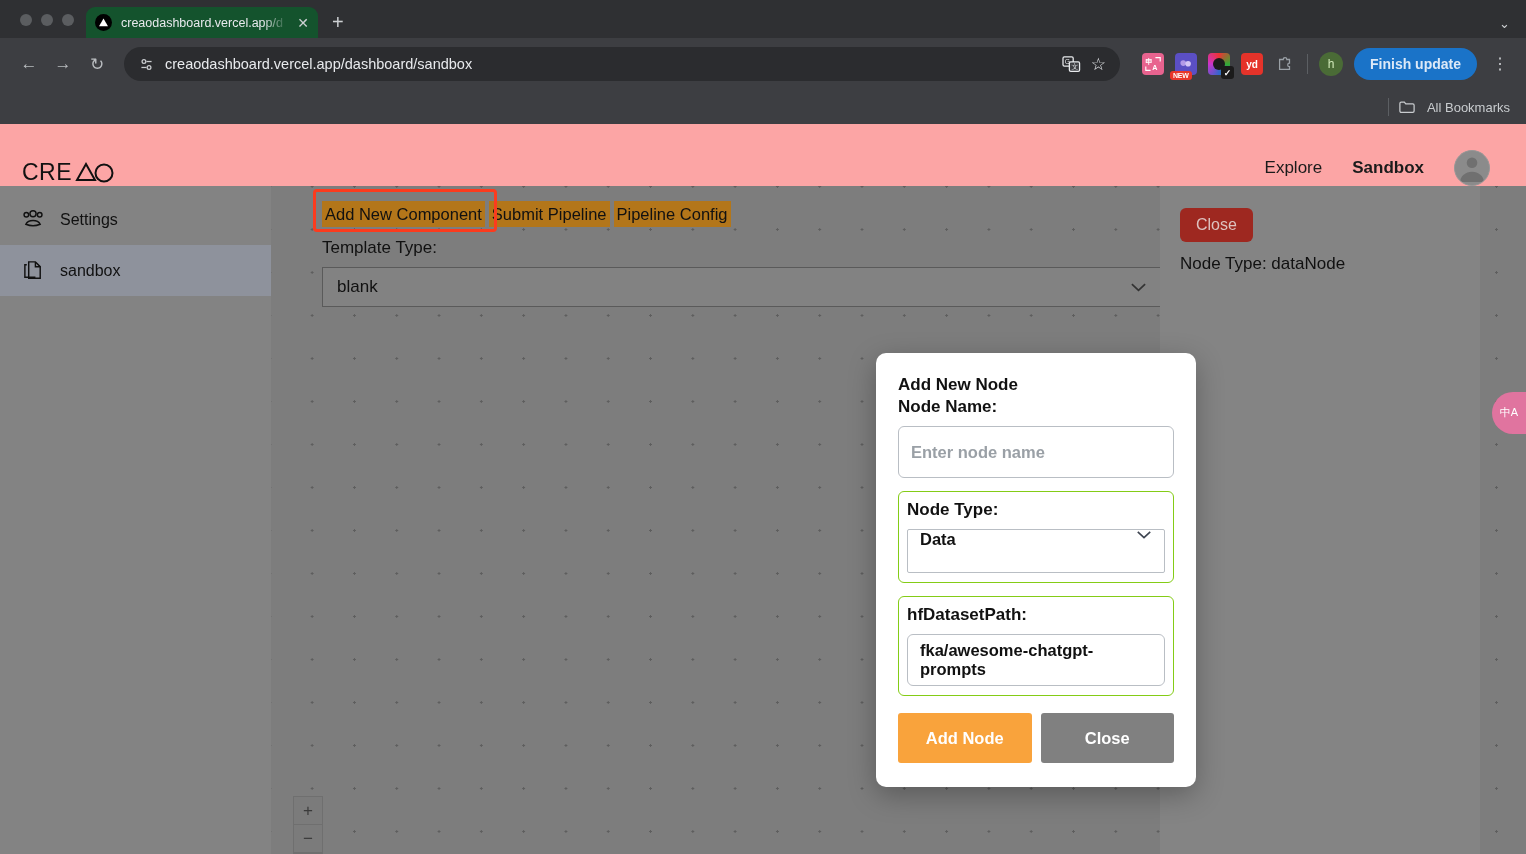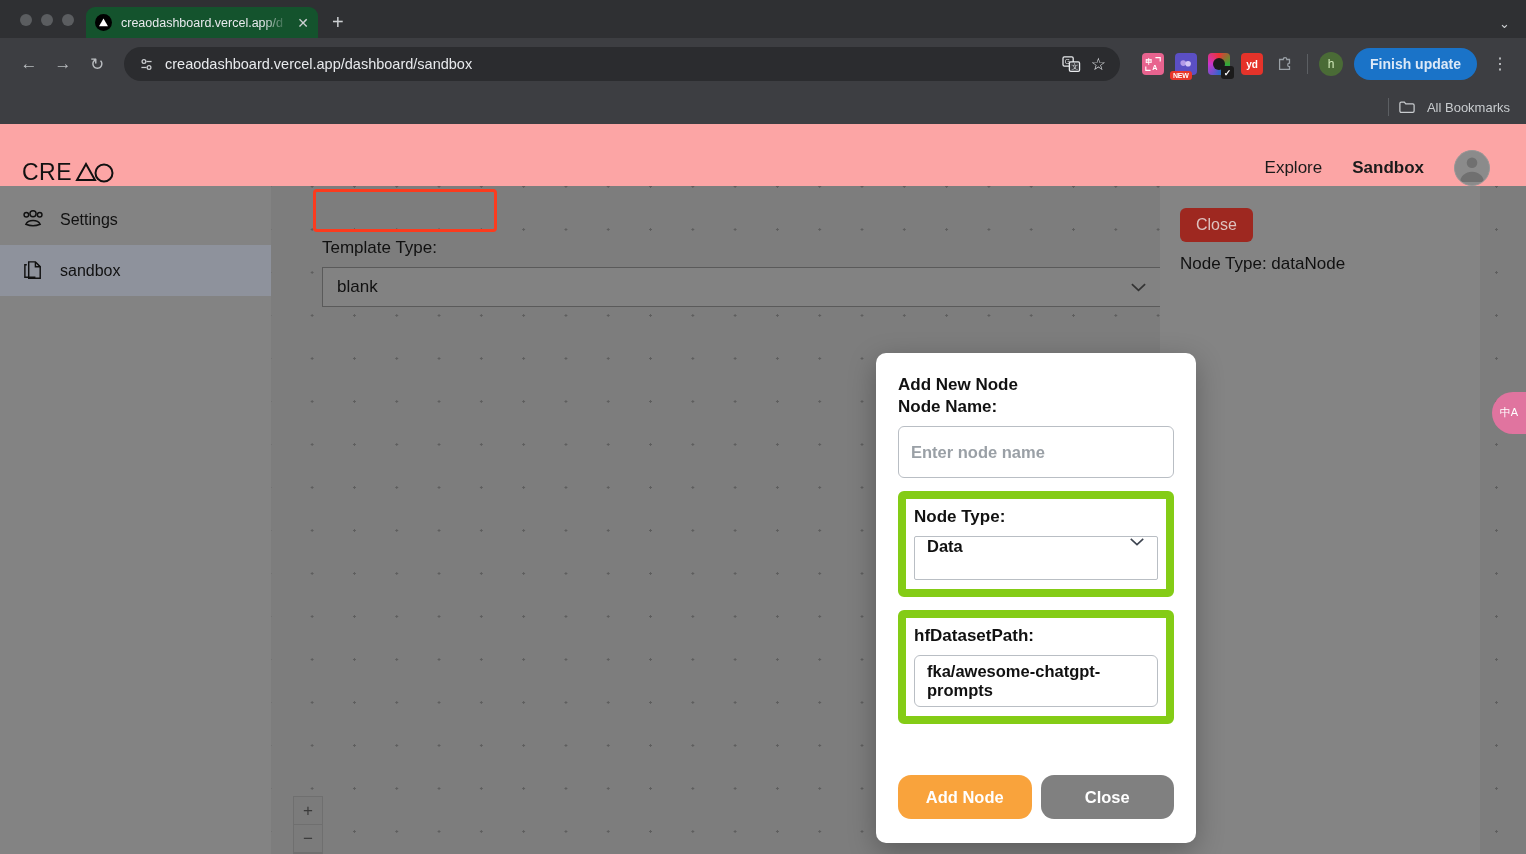--- a/index.html
+++ b/index.html
@@ -206,26 +206,26 @@
     font-size: 16.5px; color: #111; background: #fff; border-radius: 6px;
   }
   .text-input.placeholder { color: #9aa0a6; }
   .select-input {
     margin-top: 9px; height: 44px; border: 1px solid #b9bec4;
     display: flex; align-items: flex-start; padding: 0 12px;
     font-size: 16.5px; color: #111; background: #fff; border-radius: 2px;
   }
   .select-input .chev { margin-left: auto; color: #3d4450; display: flex; }
 
-  .hl-group { position: relative; border: 8px solid #84cc16; border-radius: 6px;
+  .hl-group { position: relative; border: 1px solid #84cc16; border-radius: 6px;
               padding: 6px 8px 9px 8px; margin-top: 13px; }
   .btn-row { display: flex; gap: 9px; margin-top: 17px; }
   .btn {
-    flex: 1; height: 44px; border-radius: 13px; color: #fff; font-size: 16.5px;
-    display: flex; align-items: center; justify-content: center; margin-top: 34px;
+    flex: 1; height: 50px; border-radius: 3px; color: #fff; font-size: 16.5px;
+    display: flex; align-items: center; justify-content: center;
   }
   .btn-primary { background: #f9a33c; }
   .btn-secondary { background: #808080; }
 
   svg { display: block; }
 </style>
 </head>
 <body>
 
 <div class="browser">
@@ -366,20 +366,25 @@
                 <path d="M5 6 H3 v13 h11"></path>
             </svg>
           </span>
           <span>sandbox</span>
         </div>
       </div>
 
       <div class="canvas-wrap">
         <div class="canvas-dots"></div>
 
+        <div class="toolbar-row">
+          <span class="tbtn">Add New Component</span>
+          <span class="tbtn">Submit Pipeline</span>
+          <span class="tbtn">Pipeline Config</span>
+        </div>
         <div class="hl-box" id="hl-add-component"></div>
 
         <div class="template-label">Template Type:</div>
         <div class="template-select">
           <span>blank</span>
           <span class="chev">
             <svg width="17" height="11" viewBox="0 0 18 11" fill="none" stroke="#333" stroke-width="1.8">
               <path d="M2 2 L9 8.5 L16 2"></path>
             </svg>
           </span>

